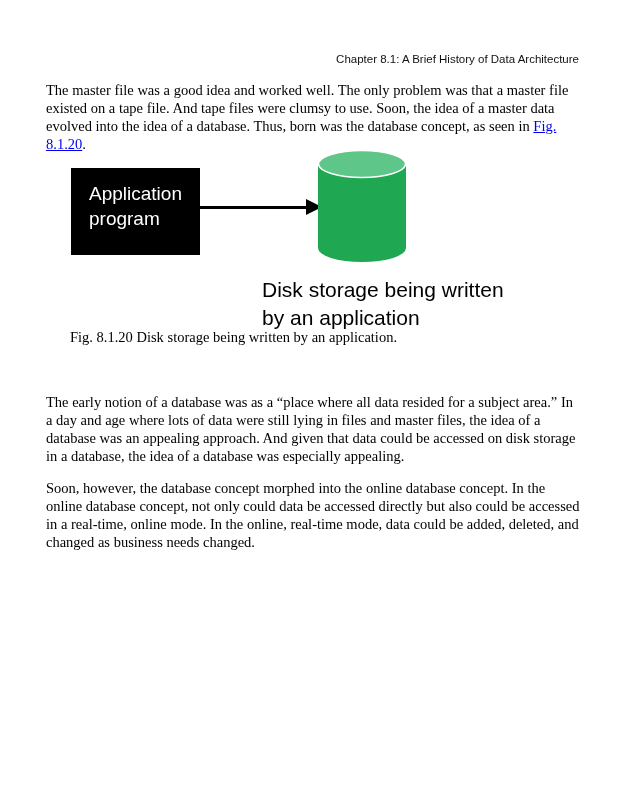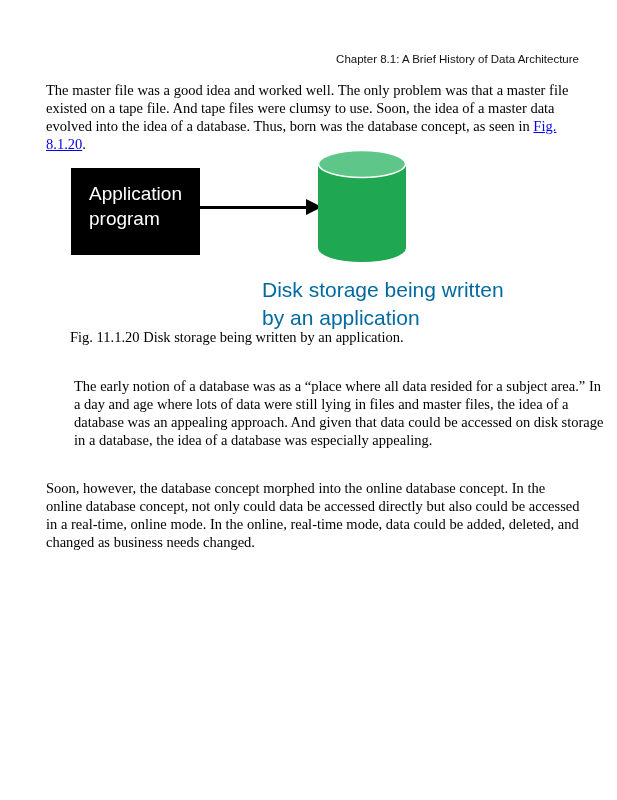--- a/index.html
+++ b/index.html
@@ -28,21 +28,21 @@
   }
   .body-para {
     position: absolute;
     left: 46px;
     width: 537px;
     font-size: 14.5px;
     line-height: 18px;
     text-align: left;
   }
   .para-1 { top: 66px; }
-  .para-2 { top: 362px; margin-left: 28px; }
+  .para-2 { top: 378px; }
   .para-3 { top: 443px; margin-top: 36px; }
   .para-4 { top: 524px; }
   a.fig-link {
     color: #0000ee;
     text-decoration: underline;
     cursor: pointer;
   }
   .figure-area {
     position: absolute;
     left: 0; top: 0;
@@ -90,21 +90,21 @@
     width: 88px;
     height: 112px;
   }
   .disk-label {
     position: absolute;
     left: 262px;
     top: 276px;
     font-family: "Liberation Sans", sans-serif;
     font-size: 21px;
     line-height: 28px;
-    color: #0369a1;
+    color: #000000;
     white-space: pre-line;
   }
   .fig-caption {
     position: absolute;
     left: 70px;
     top: 329px;
     font-size: 14.5px;
     color: #000000;
   }
   .page-number {
@@ -138,21 +138,21 @@
     <div class="arrow-head"></div>
 
     <svg class="cylinder" viewBox="0 0 88 112">
       <path d="M0,14 L0,98 A44,14 0 0 0 88,98 L88,14 Z" fill="#1fa751"></path>
       <ellipse cx="44" cy="14" rx="43.5" ry="13.5" stroke-width="1.6" stroke="#ffffff" fill="#5dc688"></ellipse>
     </svg>
 
     <div class="disk-label">Disk storage being written
 by an application</div>
 
-    <div class="fig-caption">Fig. 11.1.20 Disk storage being written by an application.</div>
+    <div class="fig-caption">Fig. 8.1.20 Disk storage being written by an application.</div>
   </div>
 
   <p class="body-para para-2">The early notion of a database was as a “place where all data resided for a subject area.” In a day and age where lots of data were still lying in files and master files, the idea of a database was an appealing approach. And given that data could be accessed on disk storage in a database, the idea of a database was especially appealing.</p>
 
   <p class="body-para para-3">Soon, however, the database concept morphed into the online database concept. In the online database concept, not only could data be accessed directly but also could be accessed in a real-time, online mode. In the online, real-time mode, data could be added, deleted, and changed as business needs changed.</p>
 
 
   <div class="page-number">308</div>
 
 </div>

